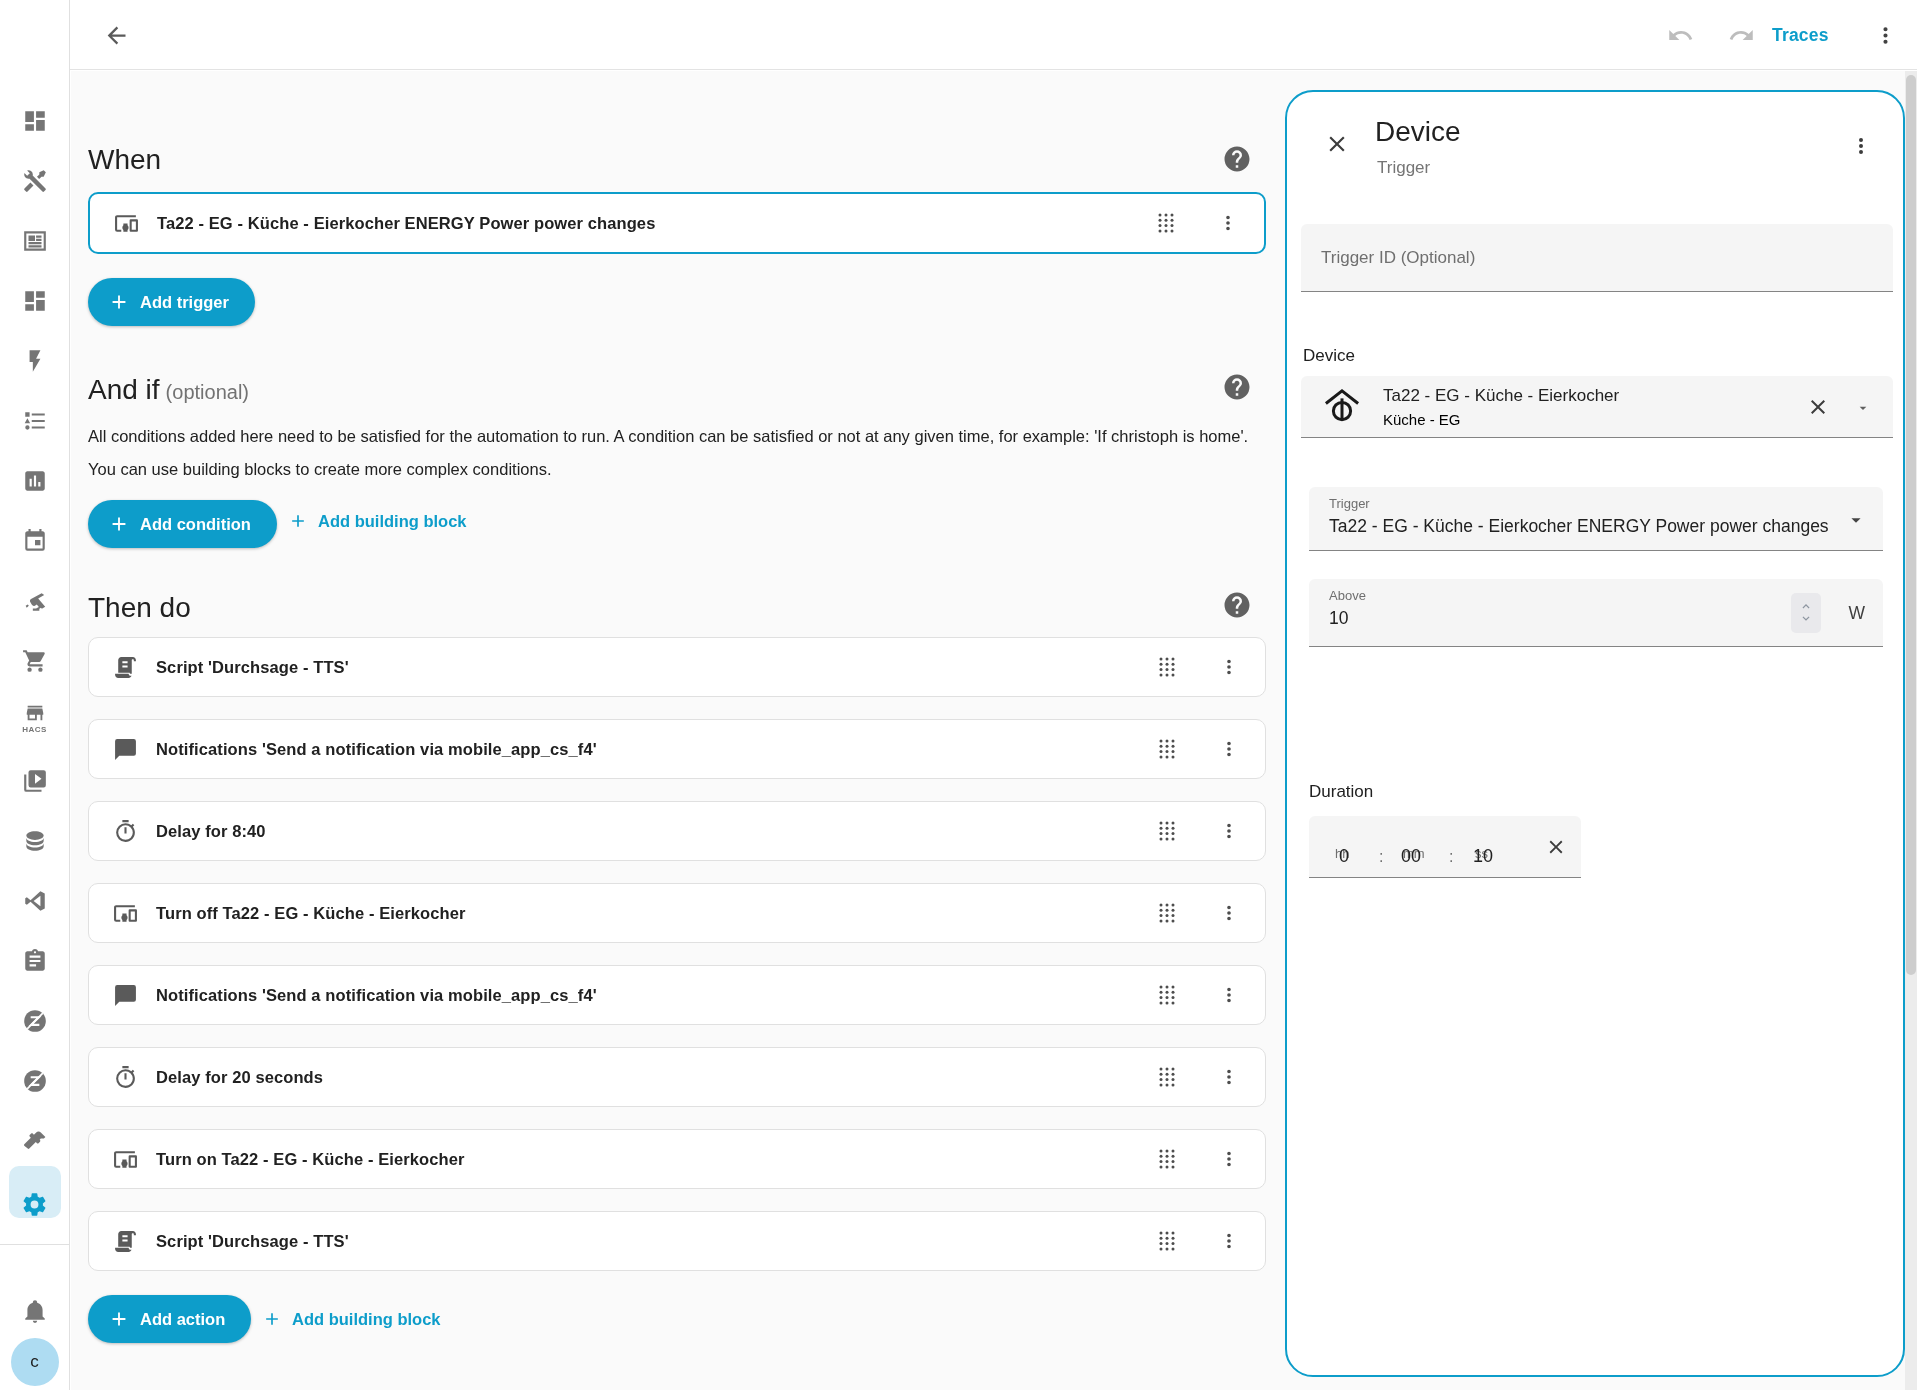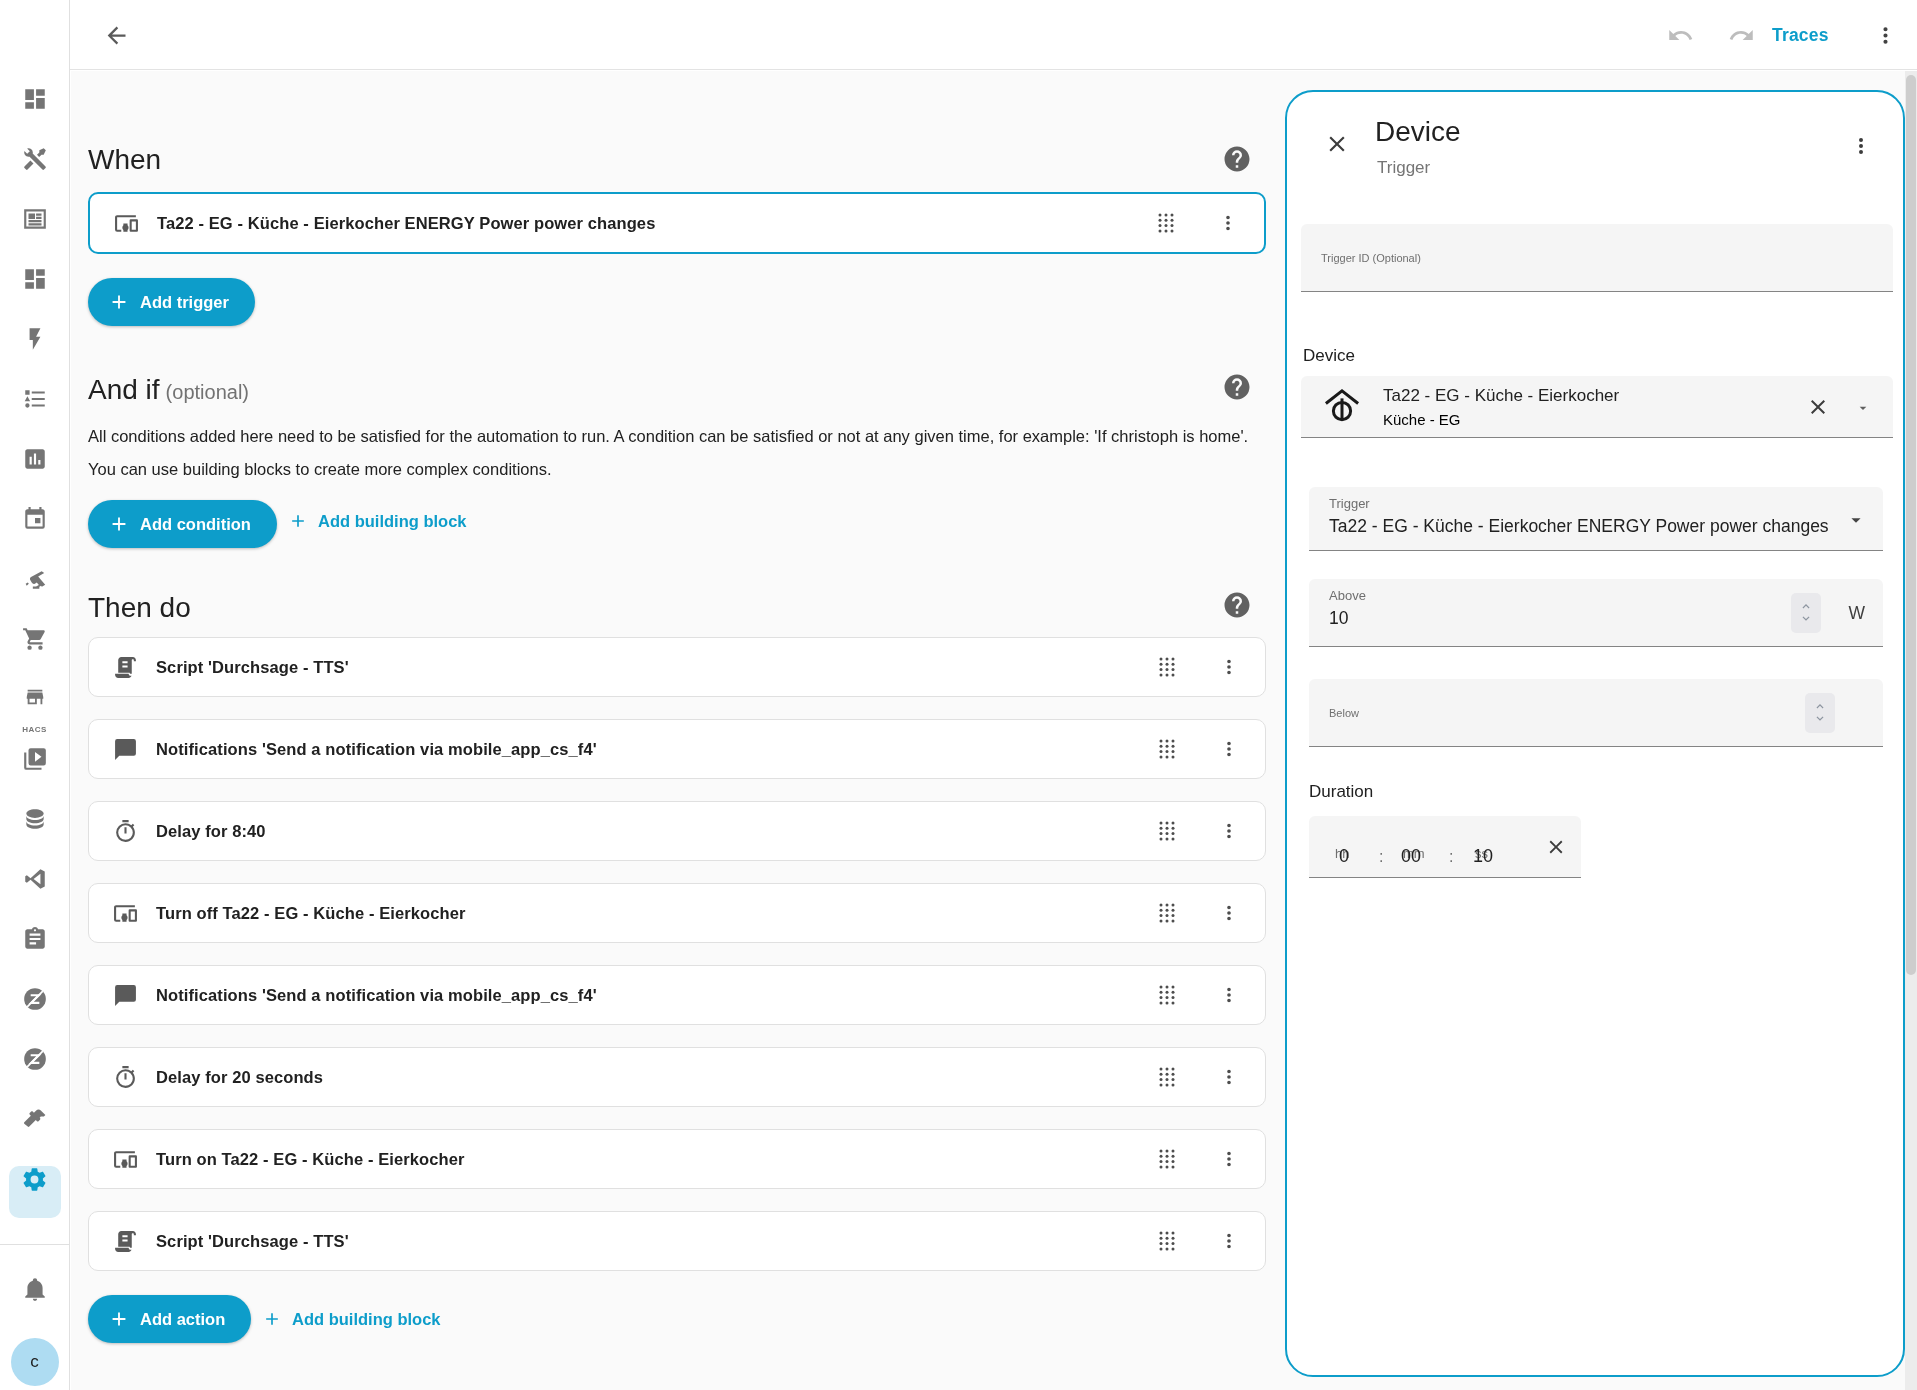--- a/index.html
+++ b/index.html
@@ -9,21 +9,21 @@
   
   .toolbar { position:absolute; left:0; top:0; width:1917px; height:70px; background:#fff; border-bottom:1px solid #e3e3e3; z-index:5; }
   .icon-btn { position:absolute; width:44px; height:44px; top:13px; display:flex; align-items:center; justify-content:center; border-radius:50%; cursor:pointer; }
   .toolbar-title { position:absolute; left:178px; top:0; height:70px; display:flex; align-items:center; font-size:25px; color:#212121; }
   .traces-link { position:absolute; left:1772px; top:0; height:70px; display:flex; align-items:center; font-size:17.5px; font-weight:700; color:var(--accent); cursor:pointer; letter-spacing:.2px; }
 
   :root { --accent:#0d9dca; --icon-gray:#757575; --text:#212121; --sub:#6f6f6f; }
 
   
   .sidebar { position:absolute; left:0; top:0; width:70px; height:1390px; background:#fff; border-right:1px solid #e0e0e0; z-index:6; display:flex; flex-direction:column; align-items:center; padding-top:86px; }
-  .side-item { width:52px; height:48px; margin-bottom:12px; display:flex; flex-direction:column; align-items:center; justify-content:space-between; color:var(--icon-gray); cursor:pointer; flex:0 0 auto; border-radius:10px; }
+  .side-item { width:52px; height:48px; margin-bottom:12px; display:flex; flex-direction:column; align-items:center; justify-content:flex-end; color:var(--icon-gray); cursor:pointer; flex:0 0 auto; border-radius:10px; }
   .side-item.active { background:#d8edf6; height:52px; color:var(--accent); }
   .side-item .mini-label { font-size:8px; letter-spacing:.5px; color:var(--icon-gray); margin-top:1px; font-weight:700; }
   .side-divider { width:70px; height:1px; background:#e0e0e0; margin:14px 0 0 0; flex:0 0 auto; }
   .side-bottom { margin-top:auto; display:flex; flex-direction:column; align-items:center; padding-bottom:4px; }
   .avatar { width:48px; height:48px; border-radius:50%; background:#aedcf2; display:flex; align-items:center; justify-content:center; font-size:17px; color:#1d1d1d; cursor:pointer; margin-top:14px; }
 
   
   .content-bg { position:absolute; left:71px; top:71px; width:1834px; height:1319px; background:#fafafa; }
   .scroll-track { position:absolute; left:1905px; top:71px; width:12px; height:1319px; background:#ececec; }
   .scroll-thumb { position:absolute; left:1px; top:4px; width:10px; height:900px; background:#cdcdcd; border-radius:5px; }
@@ -46,21 +46,21 @@
   .desc { position:absolute; left:88px; top:420px; width:1180px; font-size:16.5px; line-height:33px; color:#212121; }
 
   
   .panel { position:absolute; left:1285px; top:90px; width:620px; height:1287px; background:#fff; border:2px solid var(--accent); border-radius:28px; z-index:4; }
   .panel-close { position:absolute; left:34px; top:36px; width:32px; height:32px; display:flex; align-items:center; justify-content:center; color:#3c3c3c; cursor:pointer; }
   .panel-title { position:absolute; left:88px; top:24px; font-size:28px; color:#212121; }
   .panel-subtitle { position:absolute; left:90px; top:66px; font-size:17px; color:#757575; }
   .panel-kebab { position:absolute; right:24px; top:36px; width:36px; height:36px; display:flex; align-items:center; justify-content:center; color:#3c3c3c; cursor:pointer; }
 
   .filled-field { position:absolute; background:#f5f5f5; border-bottom:1px solid #848484; border-radius:6px 6px 0 0; }
-  .field-placeholder { position:absolute; left:20px; top:0; height:100%; display:flex; align-items:center; font-size:11px; color:#6f6f6f; }
+  .field-placeholder { position:absolute; left:20px; top:0; height:100%; display:flex; align-items:center; font-size:17px; color:#6f6f6f; }
   .float-label { position:absolute; left:20px; top:9px; font-size:13px; color:#6f6f6f; }
   .field-value { position:absolute; left:20px; top:29px; font-size:17.5px; color:#212121; }
 
   .section-label { position:absolute; font-size:17px; color:#212121; }
 
   
   .device-row-title { position:absolute; left:82px; top:10px; font-size:17px; color:#212121; }
   .device-row-sub { position:absolute; left:82px; top:35px; font-size:15px; color:#000000; }
   .dev-logo { position:absolute; left:18px; top:9px; color:#1a1a1a; }
   .clear-x { position:absolute; width:34px; height:34px; display:flex; align-items:center; justify-content:center; color:#3c3c3c; cursor:pointer; }
@@ -643,31 +643,20 @@
       <svg width="14" height="12" viewBox="0 0 24 20" fill="currentColor">
           <path d="M7.41,15.41L12,10.83L16.59,15.41L18,14L12,8L6,14L7.41,15.41Z" transform="translate(0,-3)"></path>
         </svg>
       <svg width="14" height="12" viewBox="0 0 24 20" fill="currentColor">
           <path d="M7.41,8.59L12,13.17L16.59,8.59L18,10L12,16L6,10L7.41,8.59Z" transform="translate(0,-3)"></path>
         </svg>
     </span>
     <span class="unit" style="right:18px; top:24px;">W</span>
   </div>
 
-  <div class="filled-field" style="left:22px; top:587px; width:574px; height:68px;">
-    <span class="field-placeholder">Below</span>
-    <span class="stepper" style="right:48px; top:14px;">
-      <svg width="14" height="12" viewBox="0 0 24 20" fill="currentColor">
-          <path d="M7.41,15.41L12,10.83L16.59,15.41L18,14L12,8L6,14L7.41,15.41Z" transform="translate(0,-3)"></path>
-        </svg>
-      <svg width="14" height="12" viewBox="0 0 24 20" fill="currentColor">
-          <path d="M7.41,8.59L12,13.17L16.59,8.59L18,10L12,16L6,10L7.41,8.59Z" transform="translate(0,-3)"></path>
-        </svg>
-    </span>
-  </div>
 
   <div class="section-label" style="left:22px; top:690px;">Duration</div>
   <div class="filled-field" style="left:22px; top:724px; width:272px; height:62px;">
     <span class="dur-col-label" style="left:26px;">hh</span>
     <span class="dur-col-value" style="left:30px;">0</span>
     <span class="dur-colon" style="left:70px;">:</span>
     <span class="dur-col-label" style="left:94px;">mm</span>
     <span class="dur-col-value" style="left:92px;">00</span>
     <span class="dur-colon" style="left:140px;">:</span>
     <span class="dur-col-label" style="left:166px;">ss</span>

